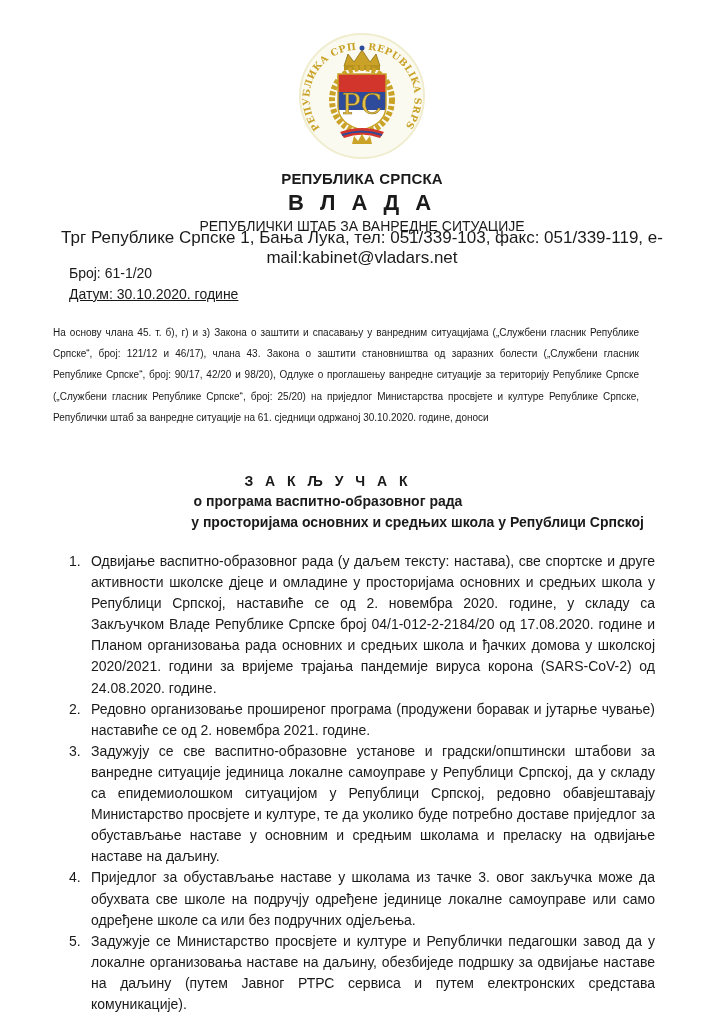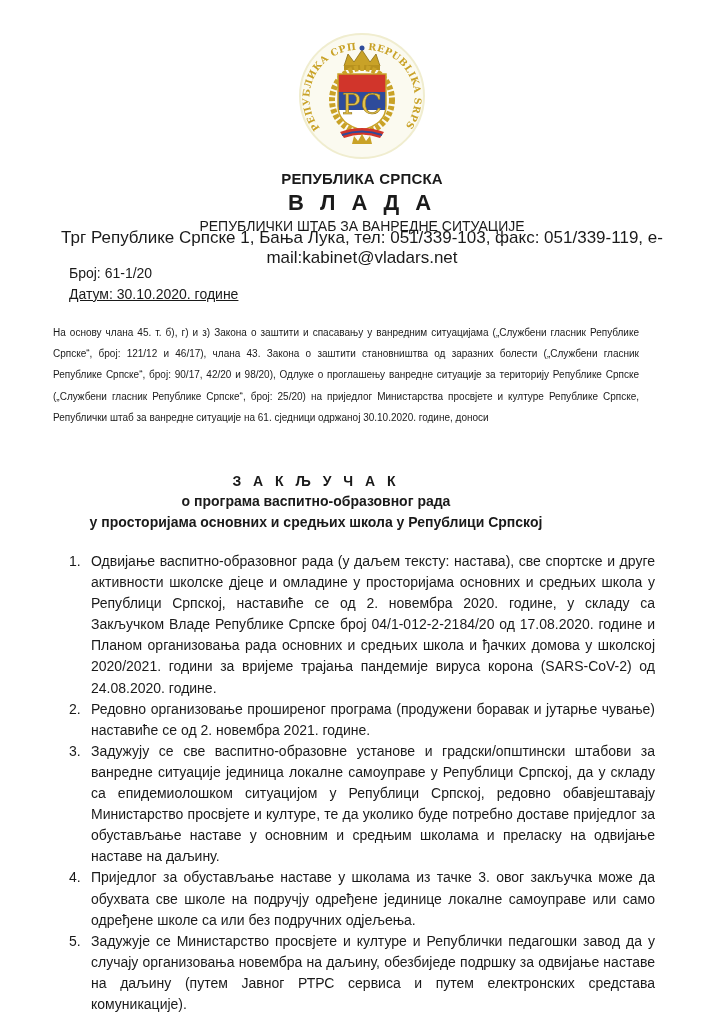--- a/index.html
+++ b/index.html
@@ -10,24 +10,24 @@
   .hdr { position: absolute; left: 0; width: 724px; text-align: center; }
   .hdr-country { top: 170px; font-size: 15px; font-weight: bold; letter-spacing: 0.2px; }
   .hdr-gov { top: 190px; font-size: 22px; font-weight: bold; letter-spacing: 5px; }
   .hdr-staff { top: 218px; font-size: 14px; }
   .hdr-contact { top: 228px; font-size: 17px; }
   .meta { position: absolute; left: 69px; font-size: 14px; line-height: 21px; }
   .meta-1 { top: 263px; }
   .meta-2 { top: 284px; text-decoration: underline; }
   .preamble { position: absolute; left: 53px; top: 322px; width: 586px;
               font-size: 10px; line-height: 21.2px; text-align: justify; }
-  .title { position: absolute; left: 0; width: 632px; text-align: center; font-weight: bold; font-size: 14px; }
+  .title { position: absolute; left: 12px; width: 632px; text-align: center; font-weight: bold; font-size: 14px; }
   .title-1 { top: 473px; letter-spacing: 4px; }
   .title-2 { top: 493px; }
-  .title-3 { top: 514px; }
+  .title-3 { top: 514px; text-align: right; }
   .items { position: absolute; left: 69px; top: 551px; width: 586px; margin: 0; padding: 0; list-style: none; }
   .item { position: relative; padding-left: 22px; font-size: 14px; line-height: 21.1px; text-align: justify; }
   .item-num { position: absolute; left: 0; top: 0; }
 </style>
 </head>
 <body>
 
 <div class="page">
 
   <svg class="emblem" viewBox="0 0 128 128">
@@ -90,16 +90,16 @@
     <li class="item">
       <span class="item-num">3.</span>
       <span>Задужују се све васпитно-образовне установе и градски/општински штабови за ванредне ситуације јединица локалне самоуправе у Републици Српској, да у складу са епидемиолошком ситуацијом у Републици Српској, редовно обавјештавају Министарство просвјете и културе, те да уколико буде потребно доставе приједлог за обустављање наставе у основним и средњим школама и преласку на одвијање наставе на даљину.</span>
     </li>
     <li class="item">
       <span class="item-num">4.</span>
       <span>Приједлог за обустављање наставе у школама из тачке 3. овог закључка може да обухвата све школе на подручју одређене јединице локалне самоуправе или само одређене школе са или без подручних одјељења.</span>
     </li>
     <li class="item">
       <span class="item-num">5.</span>
-      <span>Задужује се Министарство просвјете и културе и Републички педагошки завод да у случају организовања новембра на даљину, обезбиједе подршку за одвијање наставе на даљину (путем Јавног РТРС сервиса и путем електронских средстава комуникације).</span>
+      <span>Задужује се Министарство просвјете и културе и Републички педагошки завод да у локалне организовања наставе на даљину, обезбиједе подршку за одвијање наставе на даљину (путем Јавног РТРС сервиса и путем електронских средстава комуникације).</span>
     </li>
   </ol>
 </div>
 
 </body></html>

